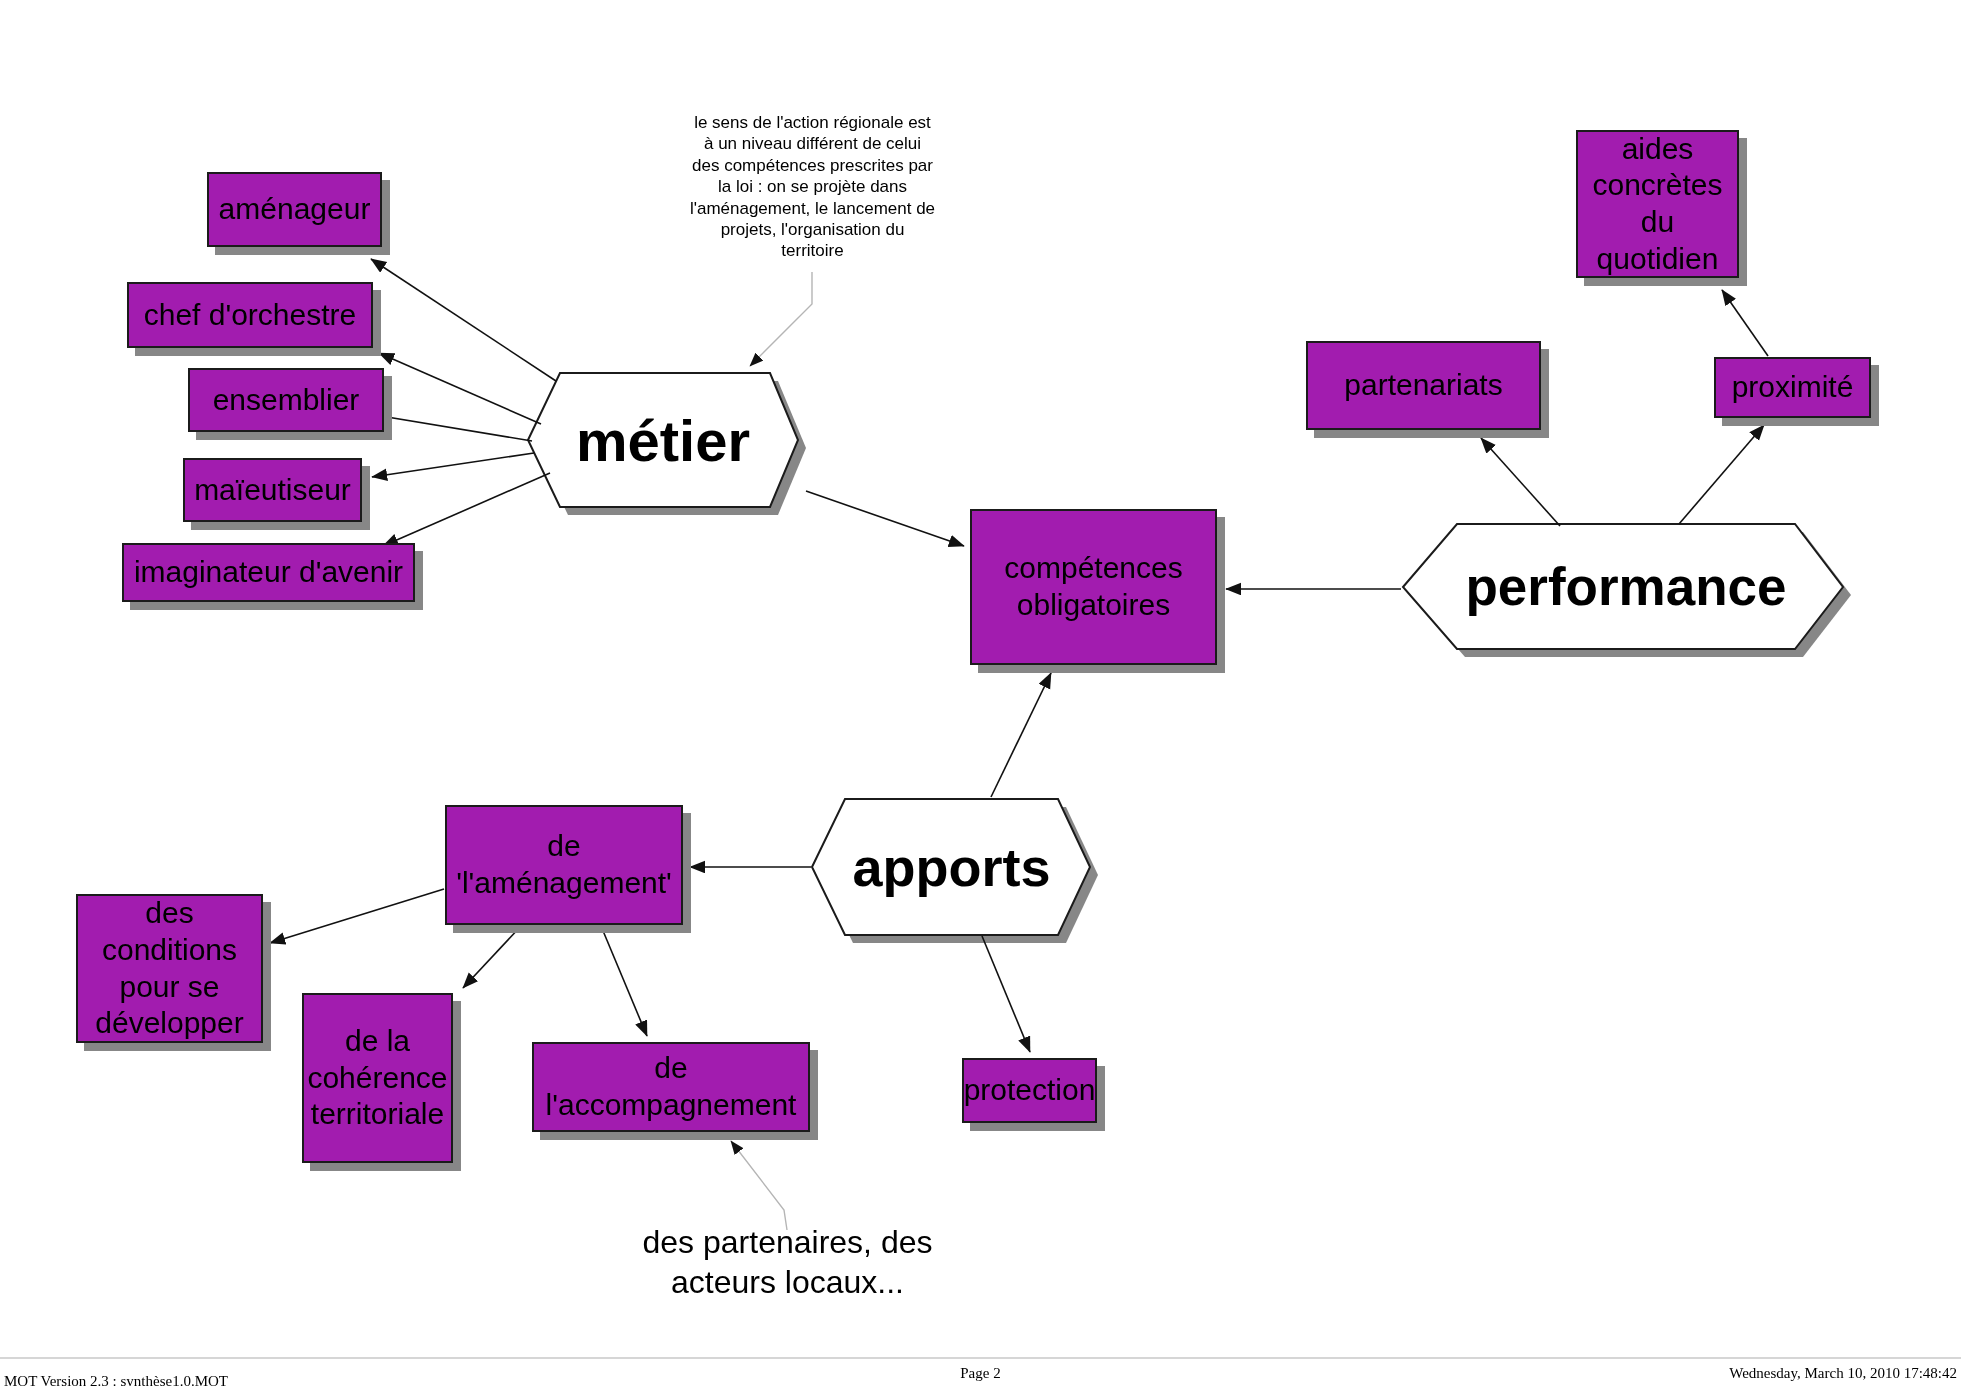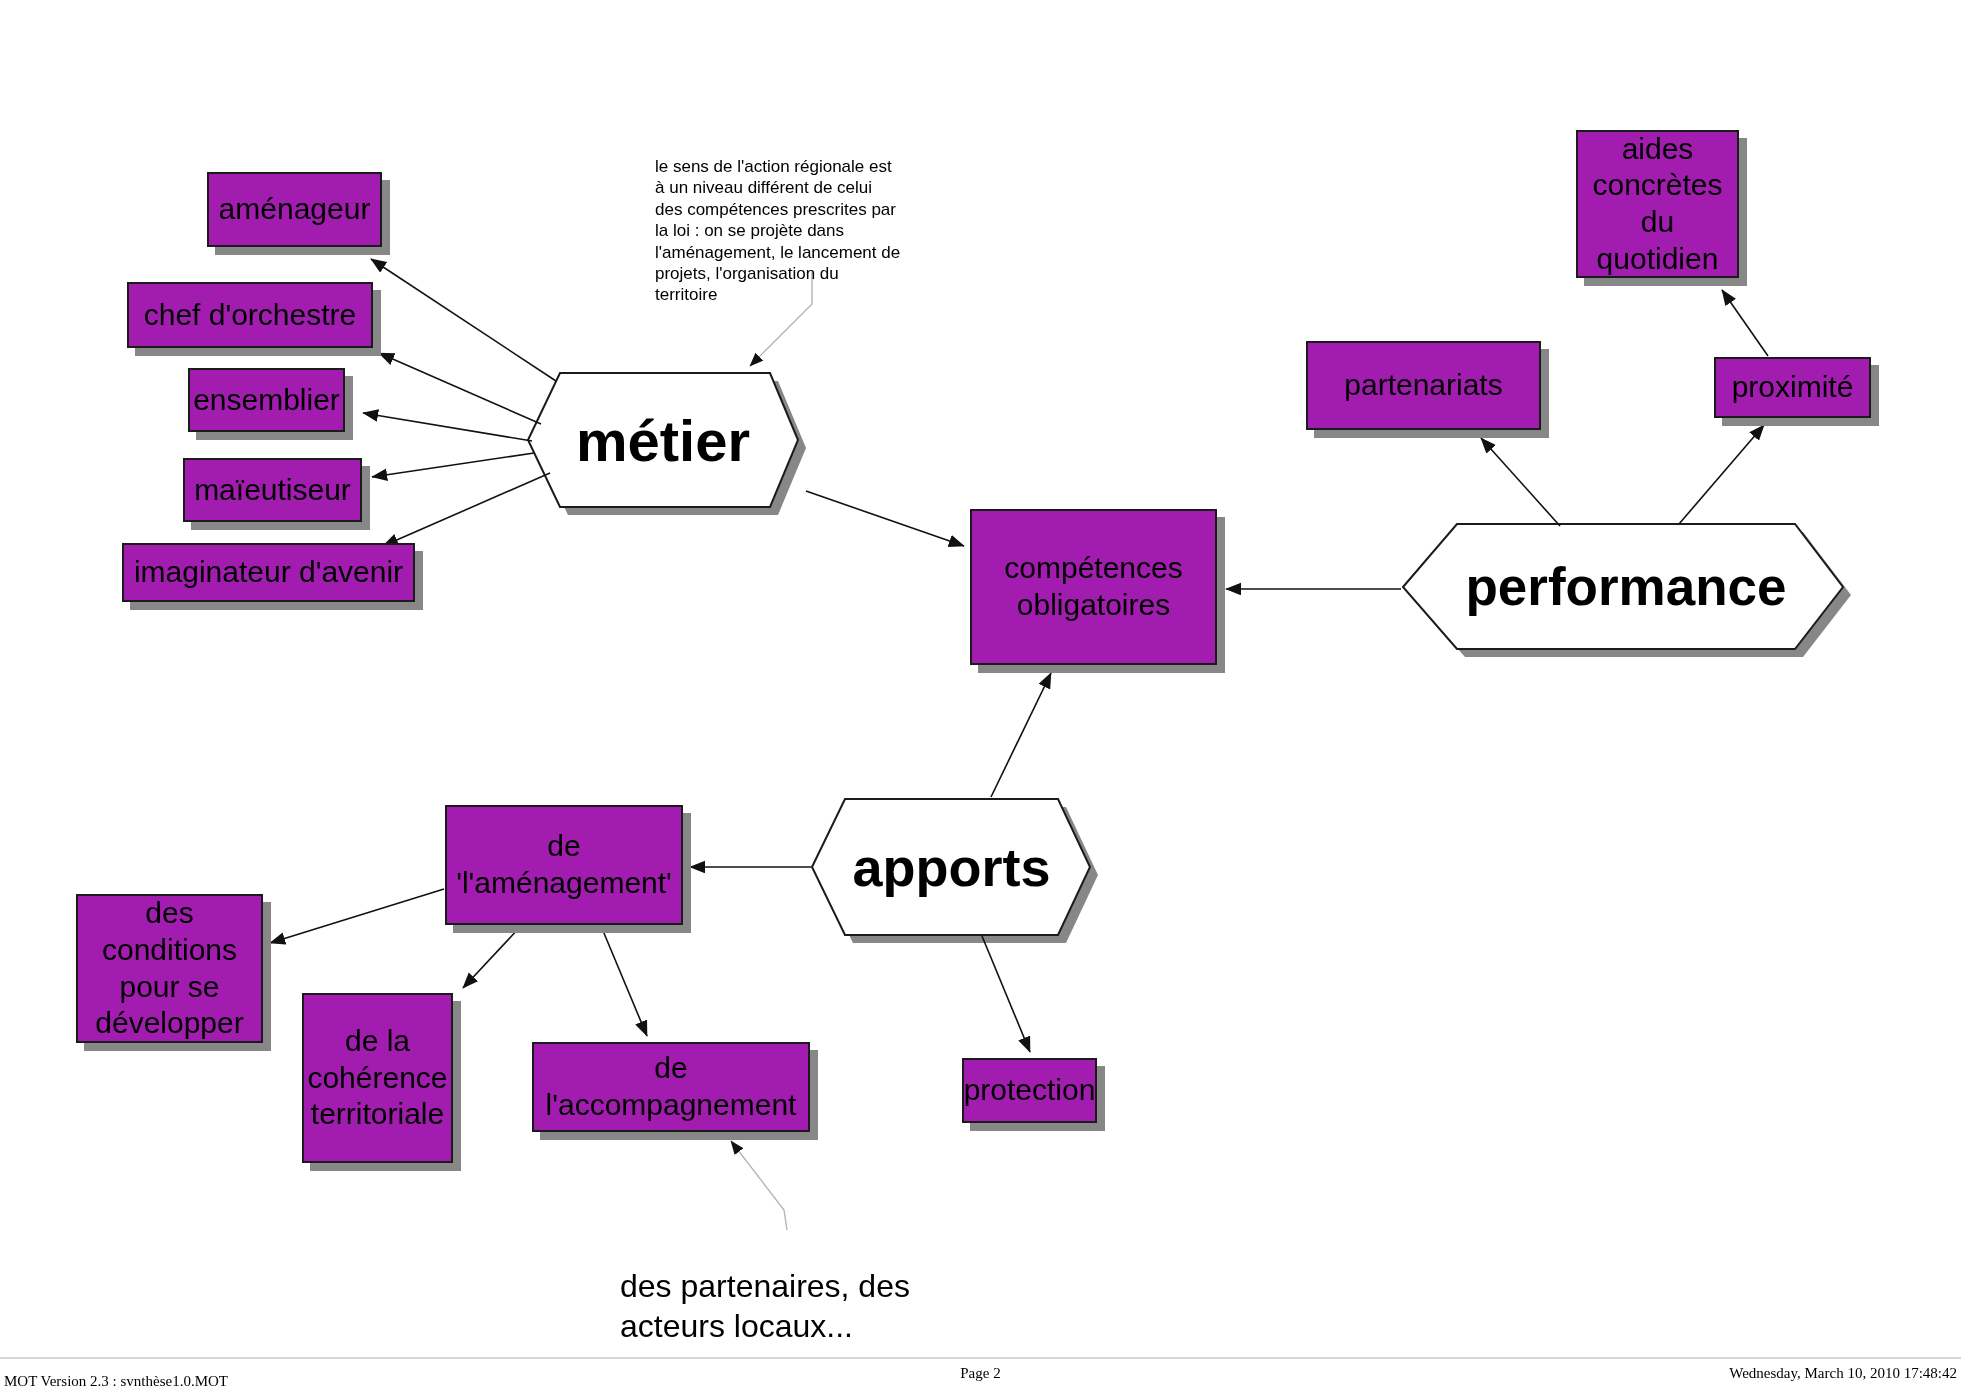--- a/index.html
+++ b/index.html
@@ -11,21 +11,21 @@
               font-family:"Liberation Serif", serif;font-size:15px;}
   .doc-footer .fl{position:absolute;left:4px;top:14px;white-space:nowrap;}
   .doc-footer .fc{position:absolute;left:0;top:6px;width:1961px;text-align:center;}
   .doc-footer .fr{position:absolute;right:4px;top:6px;white-space:nowrap;}
   svg.canvas{position:absolute;left:0;top:0;}
   .node{position:absolute;display:flex;align-items:center;justify-content:center;
         background:#a21caf;border:2px solid #1b1b1b;box-shadow:8px 8px 0 0 #878787;
         text-align:center;font-size:30px;line-height:1.22;white-space:pre-line;box-sizing:border-box;}
   .hexlabel{position:absolute;display:flex;align-items:center;justify-content:center;
         font-weight:bold;text-align:center;}
-  .note{position:absolute;text-align:left;white-space:pre-line;margin-top:44px;}
+  .note{position:absolute;text-align:center;white-space:pre-line;}
   .note.small{font-size:17px;line-height:1.26;}
   .note.big{font-size:32px;line-height:1.25;}
 </style>
 </head>
 <body>
 
 <div class="page">
 
 
   <svg class="canvas" width="1961" height="1386" viewBox="0 0 1961 1386">
@@ -63,21 +63,21 @@
     <polyline points="812,272 812,304 750,366" fill="none" stroke="#b5b5b5" stroke-width="1.4" marker-end="url(#arw)"></polyline>
     <polyline points="787,1230 784,1210 731,1141" fill="none" stroke="#b5b5b5" stroke-width="1.4" marker-end="url(#arw)"></polyline>
   </svg>
 
   <div class="hexlabel" style="left:528px;top:373px;width:270px;height:134px;font-size:58px;">métier</div>
   <div class="hexlabel" style="left:845px;top:799px;width:213px;height:136px;font-size:54px;">apports</div>
   <div class="hexlabel" style="left:1457px;top:524px;width:338px;height:125px;font-size:53px;">performance</div>
 
   <div class="node" style="left:207px;top:172px;width:175px;height:75px;">aménageur</div>
   <div class="node" style="left:127px;top:282px;width:246px;height:66px;">chef d'orchestre</div>
-  <div class="node" style="left:188px;top:368px;width:157px;height:64px;">ensemblier</div>
+  <div class="node" style="left:188px;top:368px;width:196px;height:64px;">ensemblier</div>
   <div class="node" style="left:183px;top:458px;width:179px;height:64px;">maïeutiseur</div>
   <div class="node" style="left:122px;top:543px;width:293px;height:59px;">imaginateur d'avenir</div>
   <div class="node" style="left:970px;top:509px;width:247px;height:156px;">compétences
 obligatoires</div>
   <div class="node" style="left:1306px;top:341px;width:235px;height:89px;">partenariats</div>
   <div class="node" style="left:1714px;top:357px;width:157px;height:61px;">proximité</div>
   <div class="node" style="left:1576px;top:130px;width:163px;height:148px;">aides
 concrètes du
 quotidien</div>
   <div class="node" style="left:445px;top:805px;width:238px;height:120px;">de

